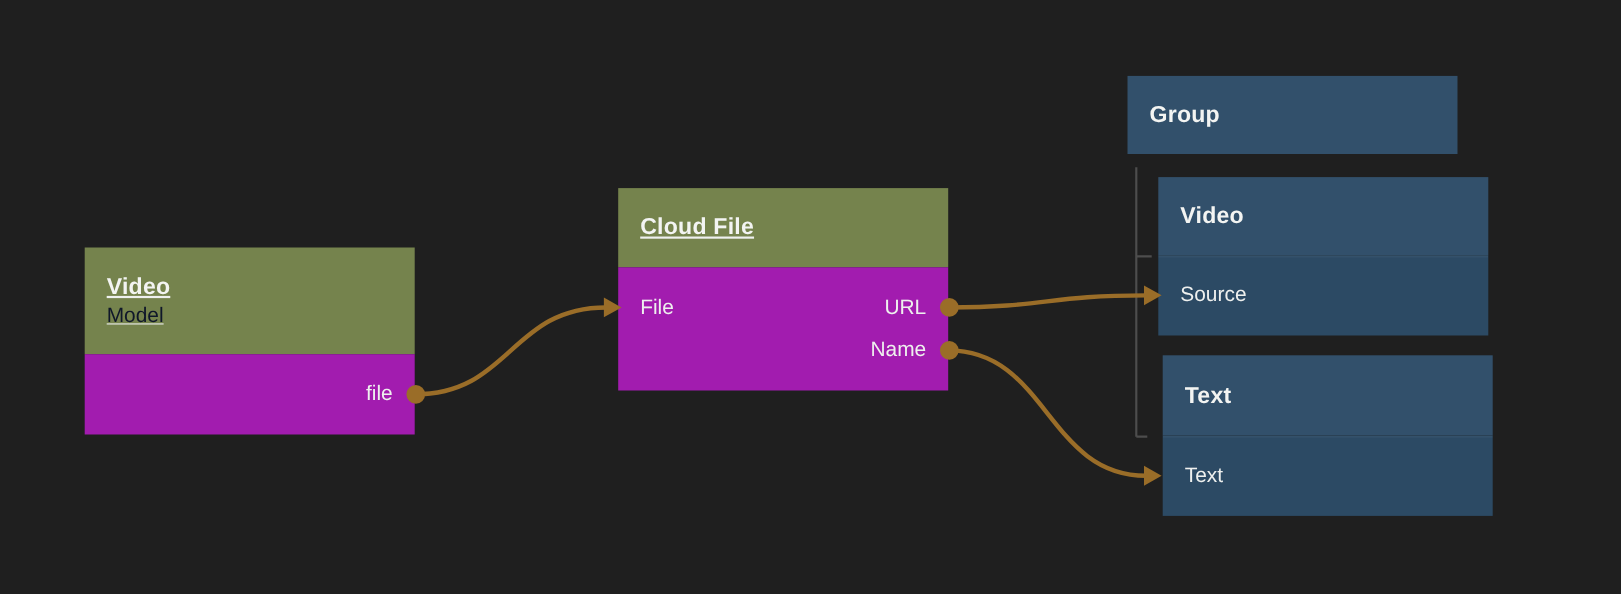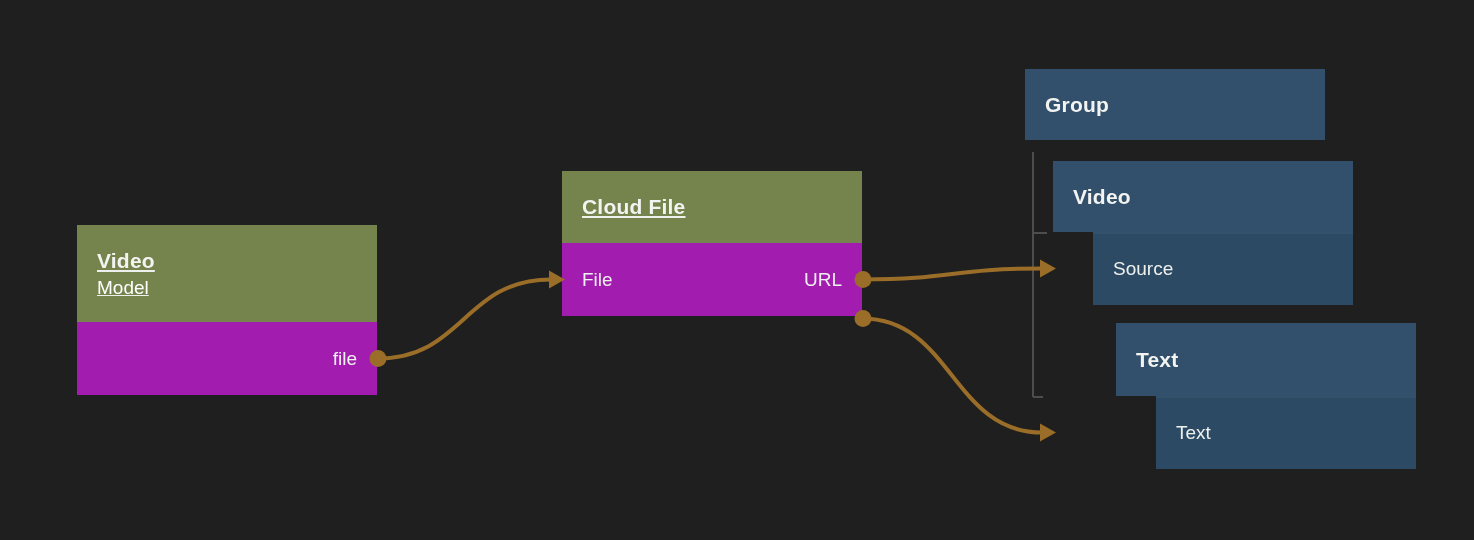--- a/index.html
+++ b/index.html
@@ -23,32 +23,32 @@
   }
   .node-header {
     display: flex;
     flex-direction: column;
     justify-content: center;
     padding: 0 20px;
   }
   .green .node-header { background: #75834d; text-decoration: underline; }
   .green .node-body   { background: #a21caf; }
   .blue  .node-header { background: #32506b; }
-  .blue  .node-body   { background: #2c4a64; box-shadow: inset 0 2px 0 rgba(255,255,255,0.04); margin-left: 40px; }
+  .blue  .node-body   { background: #2c4a64; box-shadow: inset 0 2px 0 rgba(255,255,255,0.04); }
   .title {
     font-size: 21px;
     font-weight: 600;
     letter-spacing: 0.2px;
     color: #f3f4f2;
     white-space: nowrap;
   }
   .subtitle {
     font-size: 19px;
     font-weight: 400;
-    color: #ffffff;
+    color: #0f172a;
     margin-top: 4px;
     white-space: nowrap;
   }
   .node-body { padding: 17px 0; }
   .row {
     height: 39px;
     display: flex;
     align-items: center;
     padding: 0 20px;
     font-size: 19px;
@@ -59,21 +59,21 @@
 
   
   #node-video-model { left: 77px;   top: 225px; }
   #node-video-model .node-header { height: 97px; }
   #node-cloud-file  { left: 562px;  top: 171px; }
   #node-cloud-file .node-header { height: 72px; }
   #node-group       { left: 1013px; top: 69px; padding-left: 12px; }
   #node-group .node-header { height: 71px; }
   #node-video       { left: 1053px; top: 161px; }
   #node-video .node-header { height: 71px; }
-  #node-text        { left: 1116px; top: 323px; }
+  #node-text        { left: 1057px; top: 323px; }
   #node-text .node-header { height: 73px; }
 
   #edge-layer {
     position: absolute;
     left: 0; top: 0;
     width: 1474px;
     height: 540px;
     z-index: 2;
     pointer-events: none;
   }
@@ -116,20 +116,23 @@
 
   <div class="node green" id="node-cloud-file">
     <div class="node-header">
       <div class="title">Cloud File</div>
     </div>
     <div class="node-body">
       <div class="row">
         <span class="port in">File</span>
         <span class="port out">URL</span>
       </div>
+      <div class="row">
+        <span class="port out">Name</span>
+      </div>
     </div>
   </div>
 
   <div class="node blue" id="node-group">
     <div class="node-header">
       <div class="title">Group</div>
     </div>
   </div>
 
   <div class="node blue" id="node-video">

